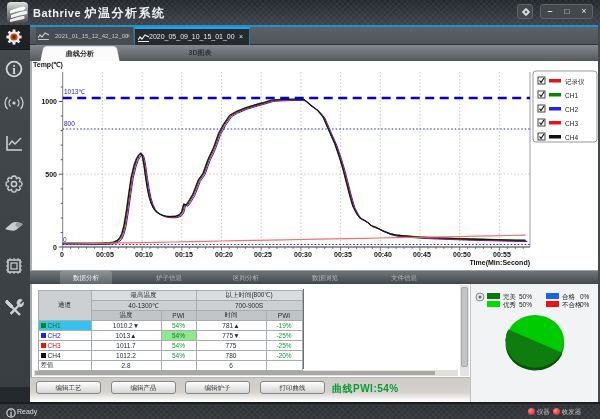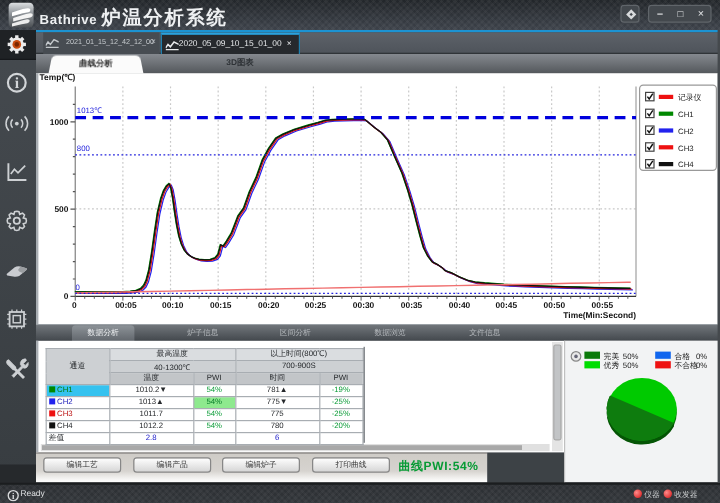--- a/index.html
+++ b/index.html
@@ -17,21 +17,21 @@
 #chartbox{left:30px;top:61px;width:569px;height:209px;background:#fff;border-left:2px solid #a8adb2;border-right:1px solid #9aa0a5}
 #btabbar{left:30px;top:270px;width:570px;height:14px;background:linear-gradient(180deg,#70757a,#43484d);border-top:1px solid #9aa0a5}
 .btab{top:0;height:14px;font-size:6.5px;line-height:14px;text-align:center;color:#b4b8bc;width:70px}
 .btabsel{background:linear-gradient(180deg,#8d9398,#5f646a);color:#eef0f2;border-radius:3px 3px 0 0}
 #content{left:30px;top:284px;width:570px;height:93px;background:#fff;border-left:2px solid #a8adb2}
 #piepanel{left:438px;top:0;width:130px;height:118px;background:#f2f3f4;border-left:1px solid #c0c0c0}
 #vscroll{left:428px;top:1px;width:9px;height:91px;background:#e4e4e4}
 #vthumb{left:1px;top:2px;width:7px;height:80px;background:#c2c4c6;border:1px solid #a8a8a8;border-radius:2px}
 #hscroll{left:2px;top:86px;width:424px;height:6px;background:#e0e0e0}
 #hthumb{left:1px;top:1px;width:400px;height:4px;background:#a8a8a8}
-#btnstrip{left:30px;top:377px;width:376px;height:25px;background:linear-gradient(180deg,#cfccc7 0%,#d6d3cf 60%,#f2f1ef 85%,#ffffff 100%);border-top:1px solid #b8b4af}
+#btnstrip{left:30px;top:377px;width:440px;height:25px;background:linear-gradient(180deg,#cfccc7 0%,#d6d3cf 60%,#f2f1ef 85%,#ffffff 100%);border-top:1px solid #b8b4af}
 .btn{top:3px;width:65px;height:13px;background:linear-gradient(180deg,#fefefe,#d6d6d6);border:1px solid #878787;border-radius:3px;font-size:6.5px;color:#333;text-align:center;line-height:11px}
 #pwi{left:302px;top:4px;color:#089b35;font-size:10px;font-weight:bold;letter-spacing:.5px}
 #statusbar{left:0;top:402px;width:600px;height:17px;background:repeating-linear-gradient(45deg,rgba(255,255,255,.03) 0 2px,rgba(0,0,0,0) 2px 4px),repeating-linear-gradient(-45deg,rgba(255,255,255,.03) 0 2px,rgba(0,0,0,0) 2px 4px),linear-gradient(180deg,#2c2f33,#313539);border-top:2px solid #1b1d1f}
 #ready{left:17px;top:4px;color:#dee0e2;font-size:7px}
 .sind{top:4px;color:#c8cacc;font-size:6.5px}
 table{border-collapse:collapse;table-layout:fixed}
 td{border:1px solid #a8adb2;font-size:6.5px;color:#26292c;text-align:center;padding:0;overflow:hidden;white-space:nowrap}
 .hdr{background:#dadde0}
 .hdr2{background:#cdd0d3}
 .hdr3{background:#c2c5c8}
@@ -43,21 +43,21 @@
       <linearGradient id="lg" x1="0" y1="0" x2="0" y2="1">
         <stop offset="0" stop-color="#dfe2e4"></stop>
         <stop offset="0.45" stop-color="#8f9499"></stop>
         <stop offset="1" stop-color="#4a4e52"></stop>
       </linearGradient>
     </defs>
 <path d="M3 8.5 L12 5.5 L16 4.8 C19 4.5 19 7.5 16.5 8.2 L12 9 L3 11.5 Z" fill="#fff"></path>
     <path d="M4 13 L14 9.8 L18 9 C21 8.6 21 11.8 18.2 12.5 L13 13.6 L4 16 Z" fill="#f4f4f4"></path>
     <path d="M3 17.5 L12 14.8 L15.5 14.1 C18.5 13.8 18.3 16.6 15.8 17.3 L11 18.3 L3 20 Z" fill="#ececec"></path>
 </svg>
-<div class="abs" id="title">Bathrive <span style="font-size:16px;letter-spacing:1.5px">炉温分析系统</span></div>
+<div class="abs" id="title">Bathrive <span style="font-size:12px;letter-spacing:1.5px">炉温分析系统</span></div>
 
 <div class="abs" style="left:517px;top:4px;width:16px;height:15px;background:#43484d;border:1px solid #60656a;border-radius:3px">
     <span style="position:absolute;left:4.5px;top:4px;width:6px;height:6px;background:#d8dadc;transform:rotate(45deg)"></span>
     <span style="position:absolute;left:6.5px;top:6px;width:2px;height:2px;background:#43484d;transform:rotate(45deg)"></span>
   </div>
 <div class="abs" style="left:540px;top:4px;width:53px;height:15px;background:#43484d;border:1px solid #60656a;border-radius:3px"></div>
 <div class="abs" style="left:542px;top:4px;width:16px;height:15px;color:#e0e2e4;font-size:9px;text-align:center;line-height:14px;font-weight:bold">–</div>
 <div class="abs" style="left:559px;top:4px;width:16px;height:15px;color:#e0e2e4;font-size:8px;text-align:center;line-height:15px">□</div>
 <div class="abs" style="left:576px;top:4px;width:16px;height:15px;color:#e0e2e4;font-size:9px;text-align:center;line-height:14px">×</div>
 <div class="abs" id="blueline"></div>

